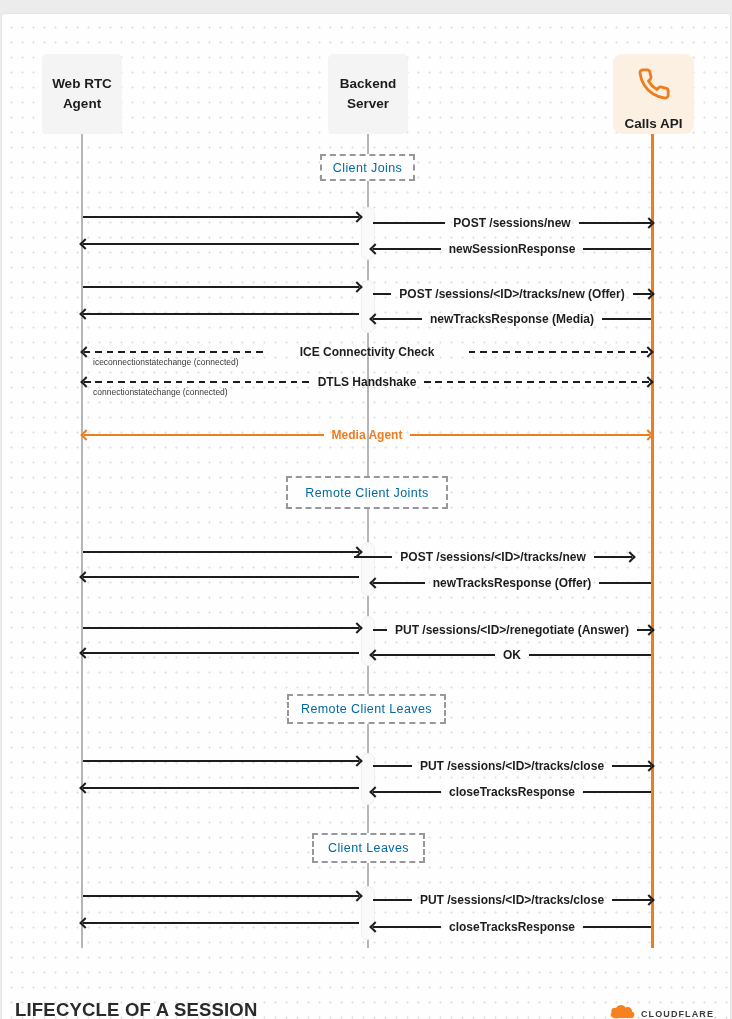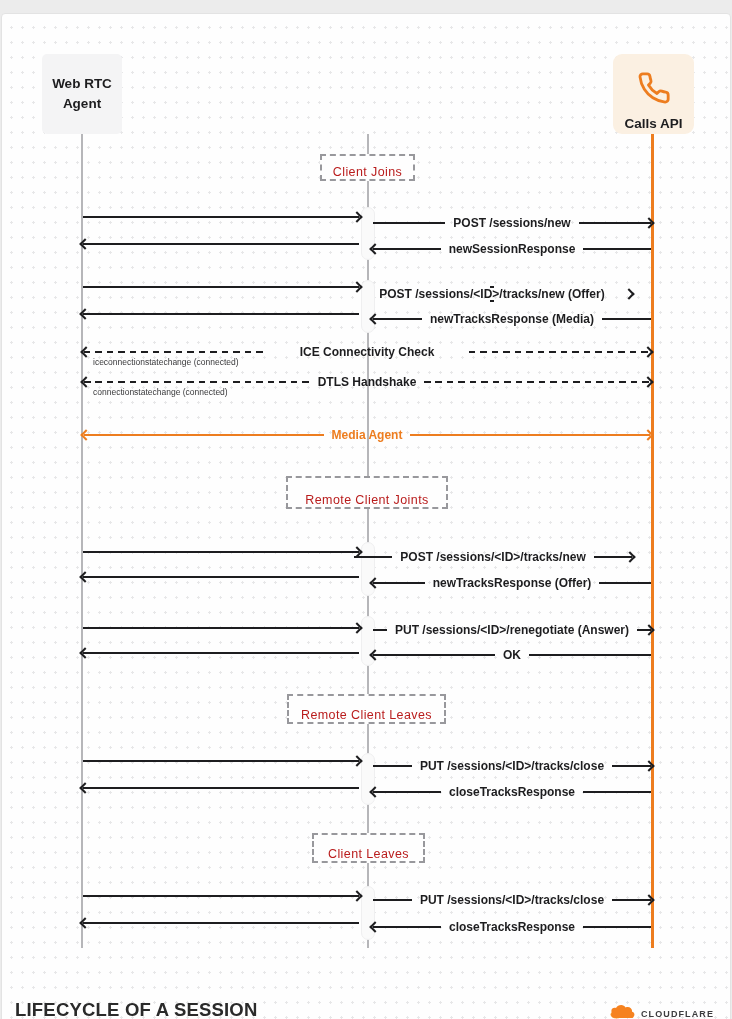--- a/index.html
+++ b/index.html
@@ -28,29 +28,29 @@
   }
   
   .lifeline{position:absolute;top:120px;height:814px;width:2px;background:var(--lifeline);z-index:1;}
   .lifeline.orange{width:3px;background:var(--orange);}
   
   .actor{
     position:absolute;top:40px;width:80px;height:80px;background:#f4f4f5;border-radius:5px;
     display:flex;flex-direction:column;align-items:center;justify-content:center;
     font-weight:700;font-size:13.5px;line-height:1.45;color:#1d1d1f;text-align:center;z-index:3;
   }
-  .actor.calls{background:#fbf0e2;border-radius:9px;justify-content:flex-end;padding-top:11px;width:81px;}
+  .actor.calls{background:#fbf0e2;border-radius:9px;justify-content:space-between;padding-top:11px;width:81px;}
   .actor.calls .actor-label{margin-top:7px;}
   
   .abar{position:absolute;left:359px;width:14px;background:#fafafa;border:1px solid #efeff0;border-radius:7px;z-index:2;}
   
   .phase{
     position:absolute;background:#fefefe;border:2px dashed #98989c;z-index:3;
-    display:flex;align-items:flex-end;justify-content:center;
-    font-size:12.5px;font-weight:500;color:#b91c1c;letter-spacing:.4px;white-space:nowrap;
+    display:flex;align-items:center;justify-content:center;
+    font-size:12.5px;font-weight:500;color:#0369a1;letter-spacing:.4px;white-space:nowrap;
   }
   
   .msg{position:absolute;height:16px;display:flex;align-items:center;z-index:4;}
   .seg{flex:1 1 0;min-width:4px;height:2.5px;background:var(--ink);}
   .lbl{margin:0 8px;font-size:12px;font-weight:700;color:var(--ink);white-space:nowrap;line-height:1;}
   .head{position:absolute;top:50%;width:8px;height:8px;border-top:2.5px solid var(--ink);border-right:2.5px solid var(--ink);background:transparent;}
   .head.r{right:-2px;transform:translateY(-50%) rotate(45deg);}
   .head.l{left:-2px;transform:translateY(-50%) rotate(-135deg);}
   .msg.dashed .seg{
     background:repeating-linear-gradient(90deg,var(--ink) 0 6.5px,transparent 6.5px 11.5px);
@@ -78,20 +78,24 @@
   <div class="abar" style="top:266px;height:53px;"></div>
   <div class="abar" style="top:528px;height:54px;"></div>
   <div class="abar" style="top:602px;height:50px;"></div>
   <div class="abar" style="top:739px;height:52px;"></div>
   <div class="abar" style="top:872px;height:54px;"></div>
 
   <div class="actor" style="left:40px;">
     <span>Web RTC</span>
     <span>Agent</span>
   </div>
+  <div class="actor" style="left:326px;">
+    <span>Backend</span>
+    <span>Server</span>
+  </div>
   <div class="actor calls" style="left:611px;">
     <span class="phone-icon-wrap">
       <svg width="34" height="34" viewBox="0 0 24 24" fill="none" stroke="#ED7D1F" stroke-width="2" stroke-linecap="round" stroke-linejoin="round">
         <path d="M22 16.92v3a2 2 0 0 1-2.18 2 19.79 19.79 0 0 1-8.63-3.07 19.5 19.5 0 0 1-6-6 19.79 19.79 0 0 1-3.07-8.67A2 2 0 0 1 4.11 2h3a2 2 0 0 1 2 1.72 12.84 12.84 0 0 0 .7 2.81 2 2 0 0 1-.45 2.11L8.09 9.91a16 16 0 0 0 6 6l1.27-1.27a2 2 0 0 1 2.11-.45 12.84 12.84 0 0 0 2.81.7A2 2 0 0 1 22 16.92z"></path>
       </svg>
     </span>
     <span class="actor-label">Calls API</span>
   </div>
 
   <div class="phase" style="left:318px;top:140px;width:95px;height:27px;">
@@ -125,21 +129,21 @@
   </div>
   <div class="msg" style="left:81px;top:222px;width:276px;">
     <i class="seg"></i>
       <i class="head l"></i>
   </div>
 
   <div class="msg" style="left:81px;top:265px;width:276px;">
     <i class="seg"></i>
       <i class="head r"></i>
   </div>
-  <div class="msg" style="left:351px;top:272px;width:278px;flex-direction:column;">
+  <div class="msg" style="left:371px;top:272px;width:278px;">
     <i class="seg"></i>
       <b class="lbl">POST /sessions/&lt;ID&gt;/tracks/new (Offer)</b>
       <i class="seg"></i>
     <i class="head r"></i>
   </div>
   <div class="msg" style="left:371px;top:297px;width:278px;">
     <i class="seg"></i>
       <b class="lbl">newTracksResponse (Media)</b>
       <i class="seg"></i>
     <i class="head l"></i>

